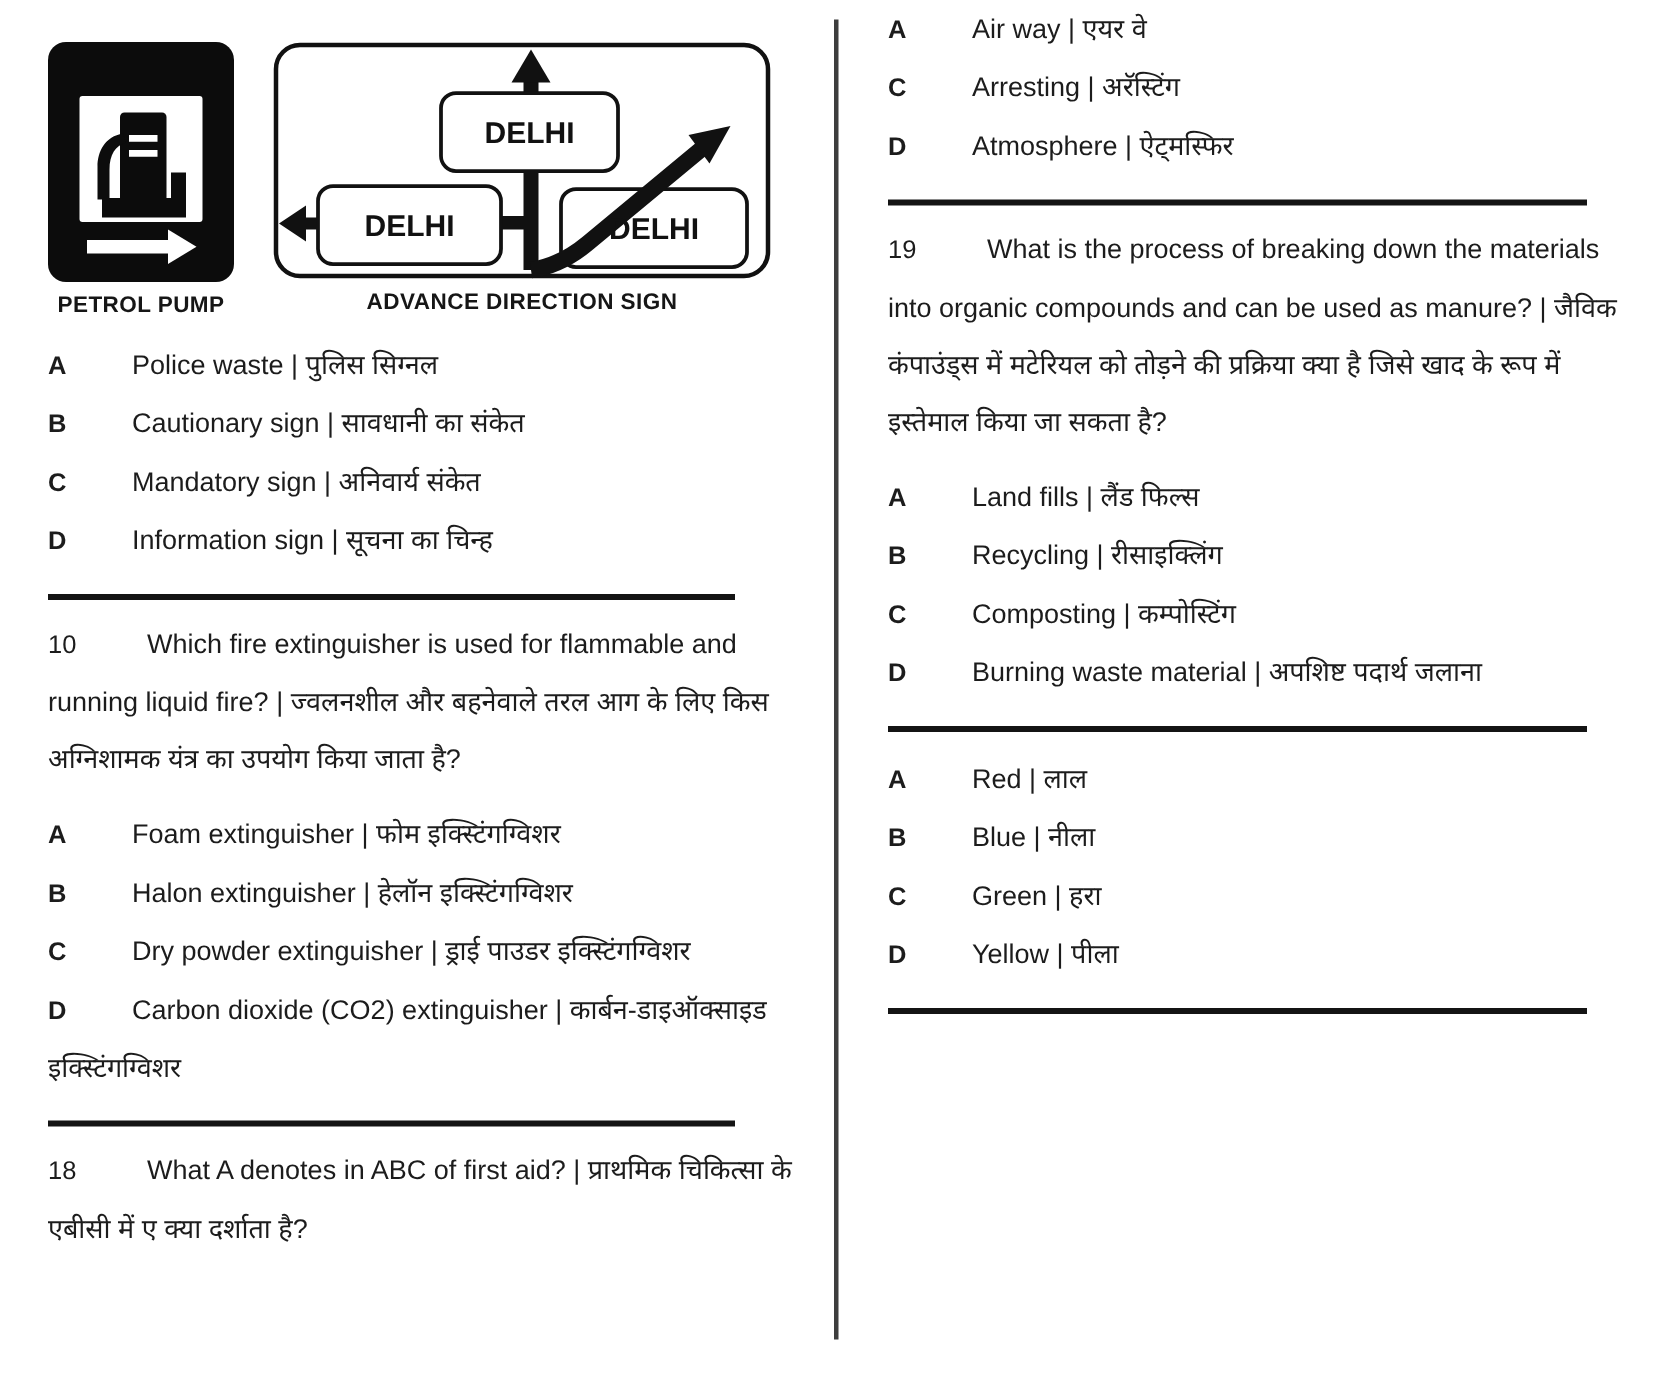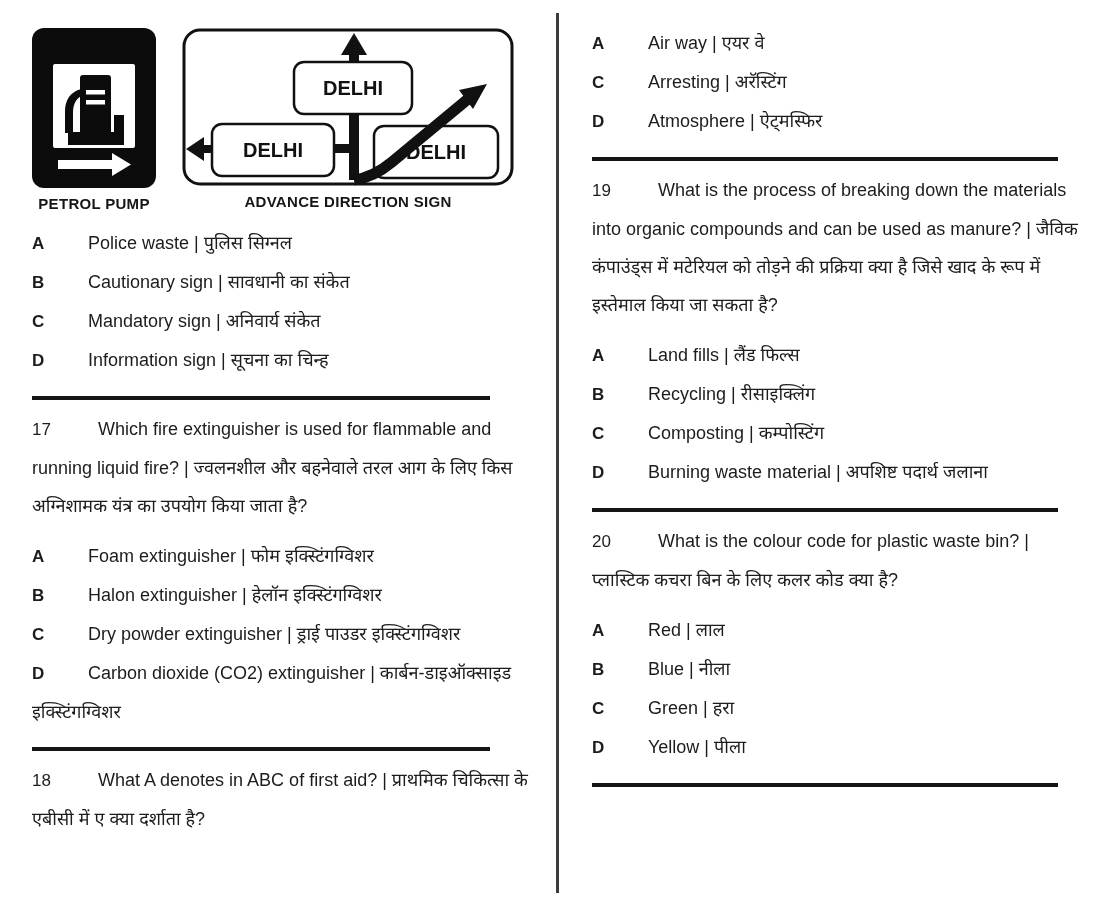--- a/index.html
+++ b/index.html
@@ -4,21 +4,21 @@
 <style>
   * { margin:0; padding:0; box-sizing:border-box; }
   html,body { width:1108px; height:915px; background:#ffffff; overflow:hidden;
               font-family:"Liberation Sans", sans-serif; color:#1c1c1c; }
   .page { position:relative; width:1108px; height:915px; background:#fff; }
 
   .col { position:absolute; top:0; }
   .col-left  { left:32px;  width:496px; }
   .col-right { left:592px; width:496px; }
   .col-left  { padding-top:28px; }
-  .col-right { padding-top:24px; }
+  .col-right { padding-top:0; }
 
   .divider { position:absolute; left:556px; top:13px; width:3px; height:880px;
              background:#3d3d3d; }
 
   
   .signs-row { display:flex; align-items:flex-start; gap:26px; }
   .sign-block { display:flex; flex-direction:column; align-items:center; }
   .sign-label { font-size:15px; font-weight:bold; letter-spacing:0.3px;
                 margin-top:7px; color:#161616; }
 
@@ -105,21 +105,21 @@
         <span class="letter">C</span><span>Mandatory sign | अनिवार्य संकेत</span>
       </div>
       <div class="opt">
         <span class="letter">D</span><span>Information sign | सूचना का चिन्ह</span>
       </div>
     </div>
 
     <hr class="rule">
 
     <p class="question">
-      <span class="qnum">17</span><span>Which fire extinguisher is used for flammable and running liquid fire? | ज्वलनशील और बहनेवाले तरल आग के लिए किस अग्निशामक यंत्र का उपयोग किया जाता है?</span>
+      <span class="qnum">10</span><span>Which fire extinguisher is used for flammable and running liquid fire? | ज्वलनशील और बहनेवाले तरल आग के लिए किस अग्निशामक यंत्र का उपयोग किया जाता है?</span>
     </p>
 
     <div class="opts">
       <div class="opt">
         <span class="letter">A</span><span>Foam extinguisher | फोम इक्स्टिंगग्विशर</span>
       </div>
       <div class="opt">
         <span class="letter">B</span><span>Halon extinguisher | हेलॉन इक्स्टिंगग्विशर</span>
       </div>
       <div class="opt">
@@ -167,23 +167,20 @@
       <div class="opt">
         <span class="letter">C</span><span>Composting | कम्पोस्टिंग</span>
       </div>
       <div class="opt">
         <span class="letter">D</span><span>Burning waste material | अपशिष्ट पदार्थ जलाना</span>
       </div>
     </div>
 
     <hr class="rule">
 
-    <p class="question">
-      <span class="qnum">20</span><span>What is the colour code for plastic waste bin? | प्लास्टिक कचरा बिन के लिए कलर कोड क्या है?</span>
-    </p>
 
     <div class="opts">
       <div class="opt">
         <span class="letter">A</span><span>Red | लाल</span>
       </div>
       <div class="opt">
         <span class="letter">B</span><span>Blue | नीला</span>
       </div>
       <div class="opt">
         <span class="letter">C</span><span>Green | हरा</span>

